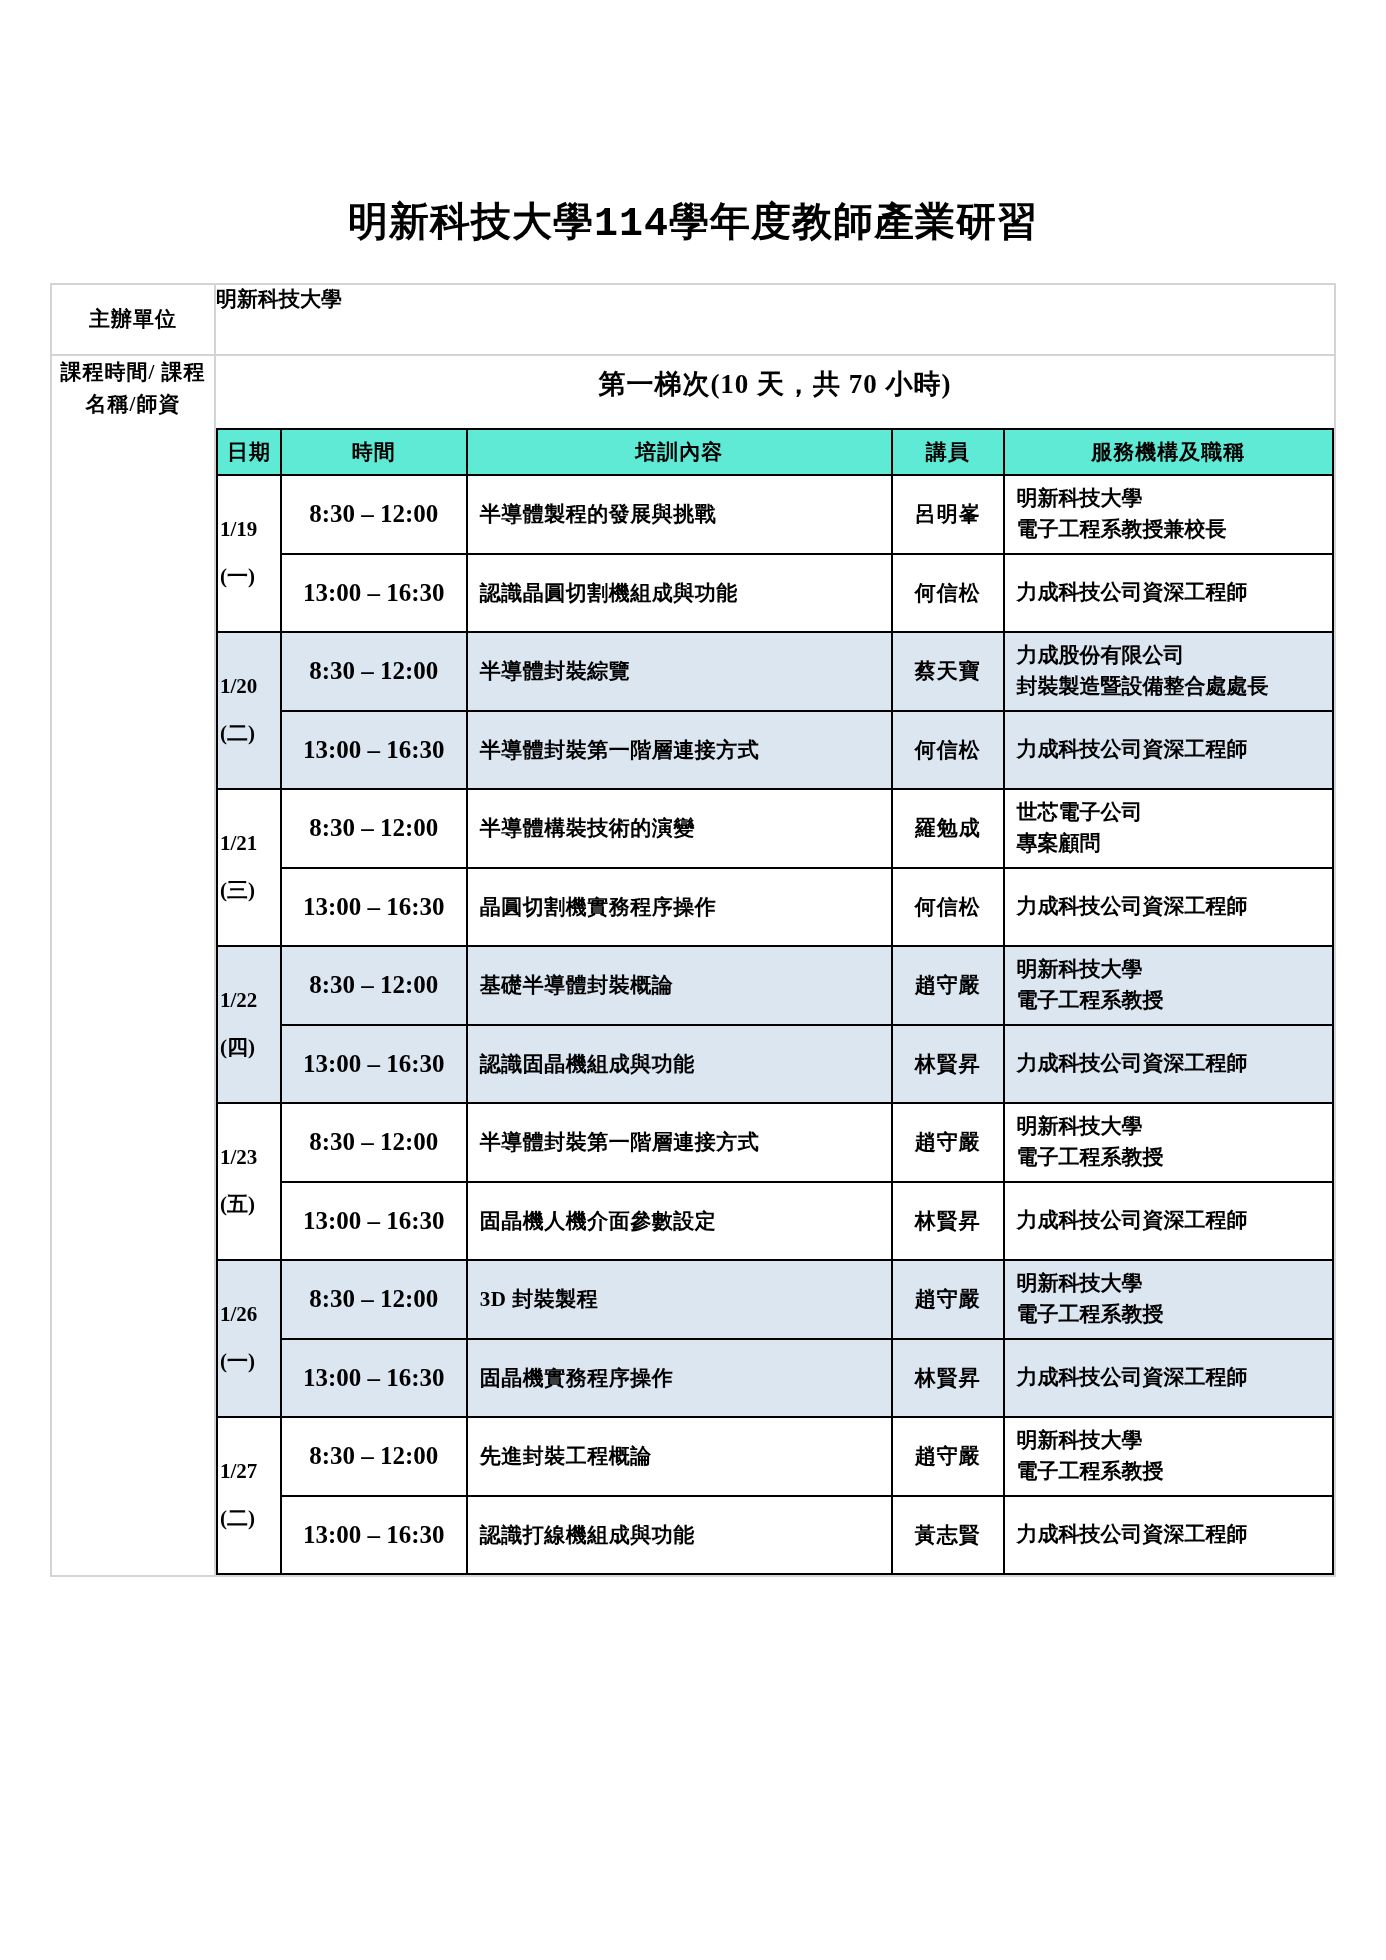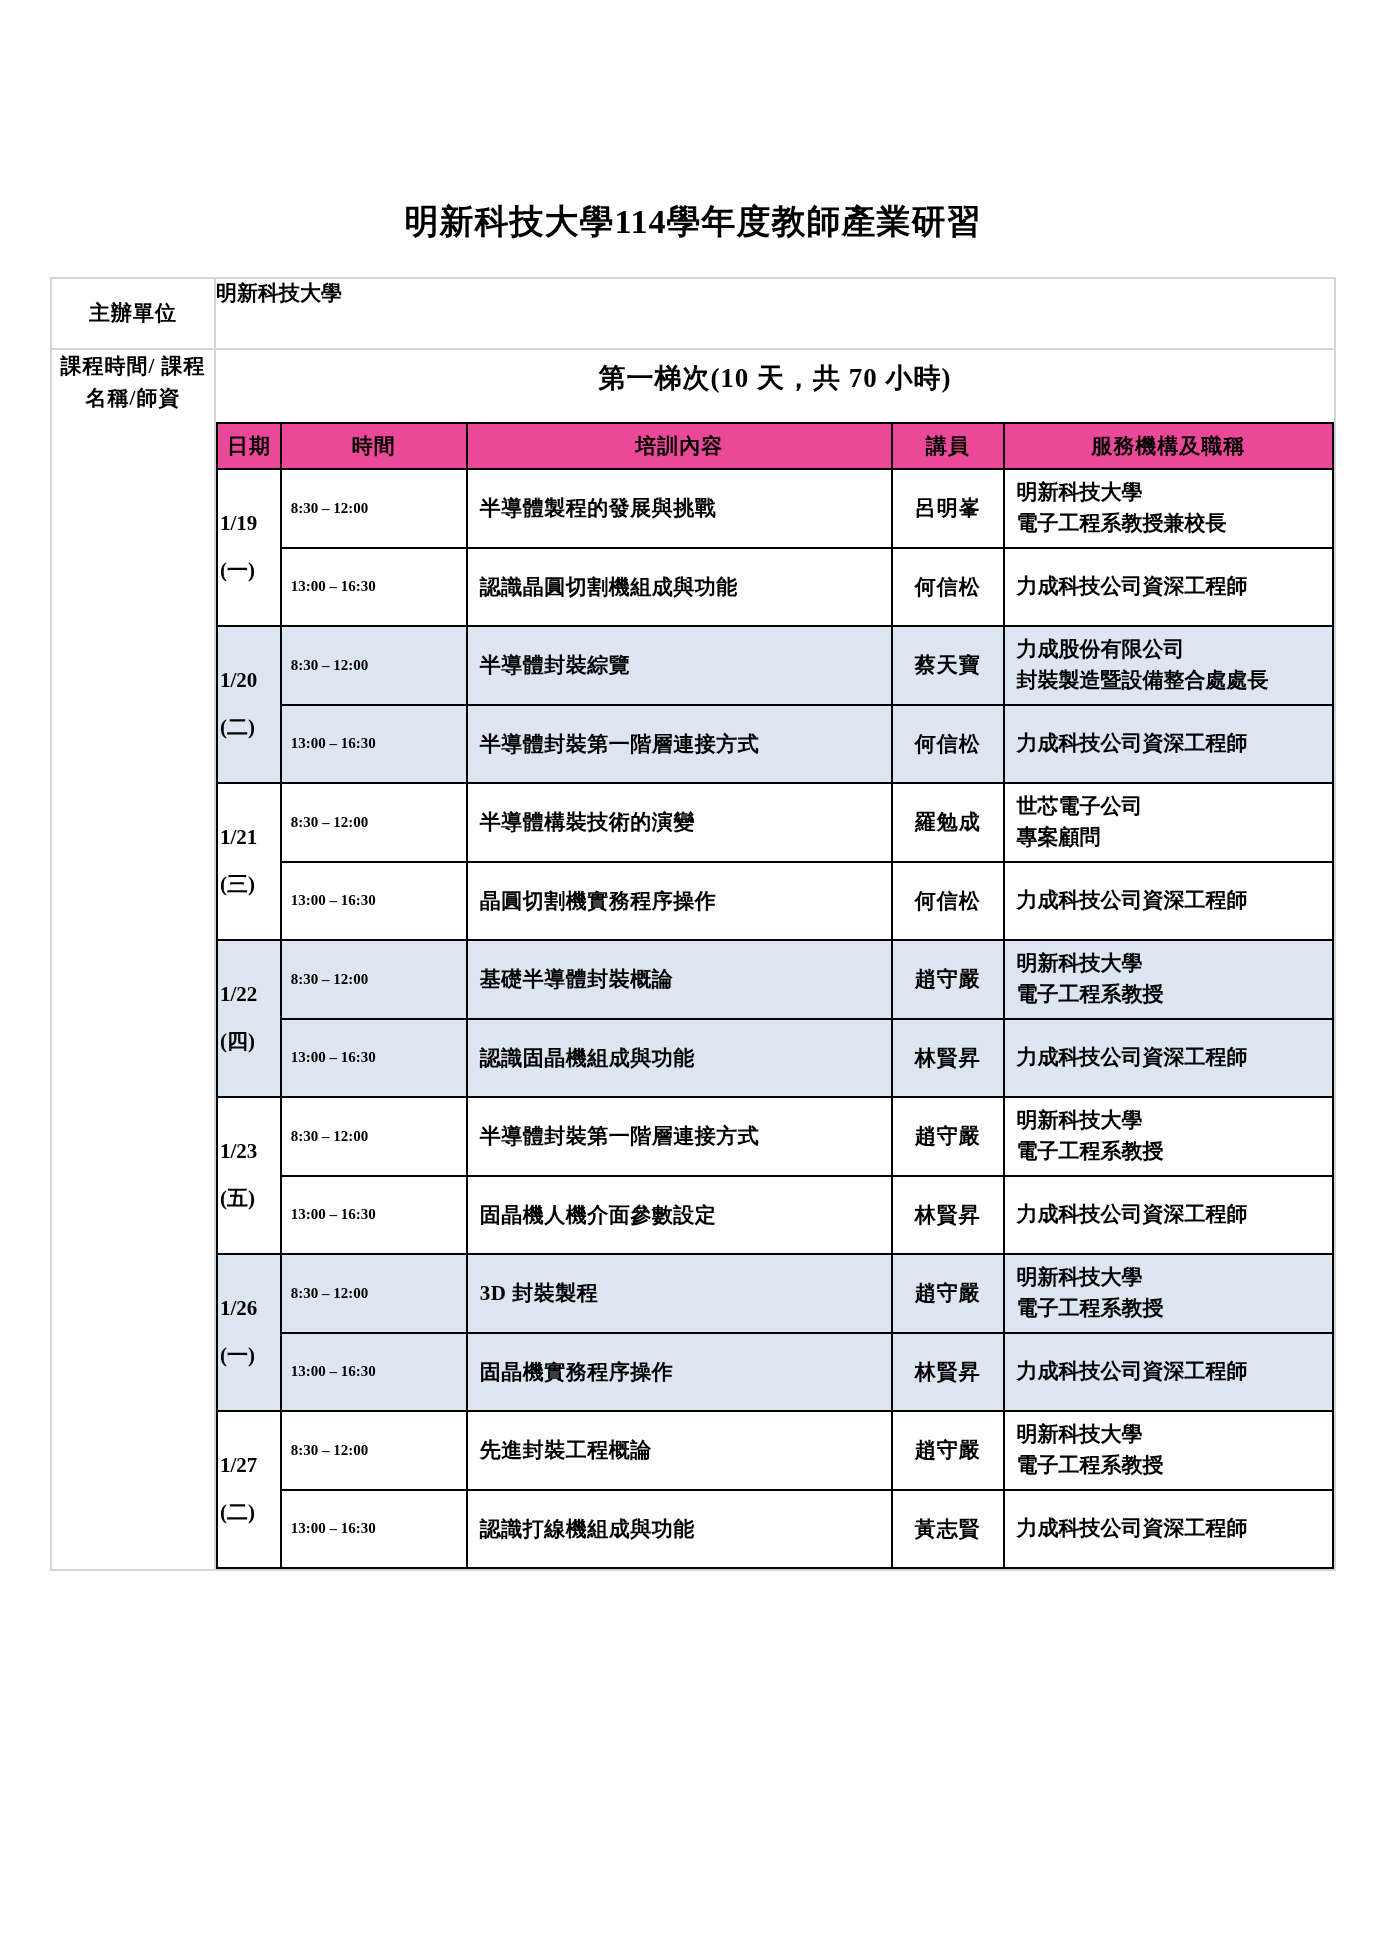--- a/index.html
+++ b/index.html
@@ -21,23 +21,23 @@
     box-sizing: border-box;
     padding: 0 50px;
   }
 
   
   .title-block {
     padding-top: 205px;
     text-align: center;
   }
   .title-line {
-    font-family: Liberation Serif, serif;
-    font-weight: bold;
-    font-size: 34px;
+    font-family: Liberation Mono, monospace;
+    font-weight: bold;
+    font-size: 40px;
     letter-spacing: 1px;
     line-height: 1.0;
     color: #000;
   }
   .title-line.first { margin-bottom: 38px; }
 
   
   .outer-table {
     margin-top: 34px;
     border-collapse: collapse;
@@ -89,41 +89,42 @@
     table-layout: fixed;
   }
   .sched th, .sched td {
     border: 2px solid #000000;
     font-size: 21px;
     font-weight: bold;
     padding: 7px 9px;
     vertical-align: middle;
   }
   .sched thead th {
-    background: #ec4899;
+    background: #5eead4;
     text-align: center;
     font-size: 21px;
     padding: 8px 6px;
     letter-spacing: 1px;
   }
   .col-date    { width: 60px; }
   .col-time    { width: 175px; }
   .col-content { width: 400px; }
   .col-speaker { width: 105px; }
   .col-org     { width: 310px; }
 
   td.date-cell {
     text-align: left;
     line-height: 2.25;
     font-size: 21px;
     padding: 4px 2px;
   }
   td.time-cell {
+    text-align: center;
     white-space: nowrap;
-    font-size: 15px;
+    font-size: 25px;
   }
   td.content-cell {
     text-align: left;
     padding-left: 12px;
     letter-spacing: 0.5px;
   }
   td.speaker-cell {
     text-align: center;
     letter-spacing: 1px;
   }

